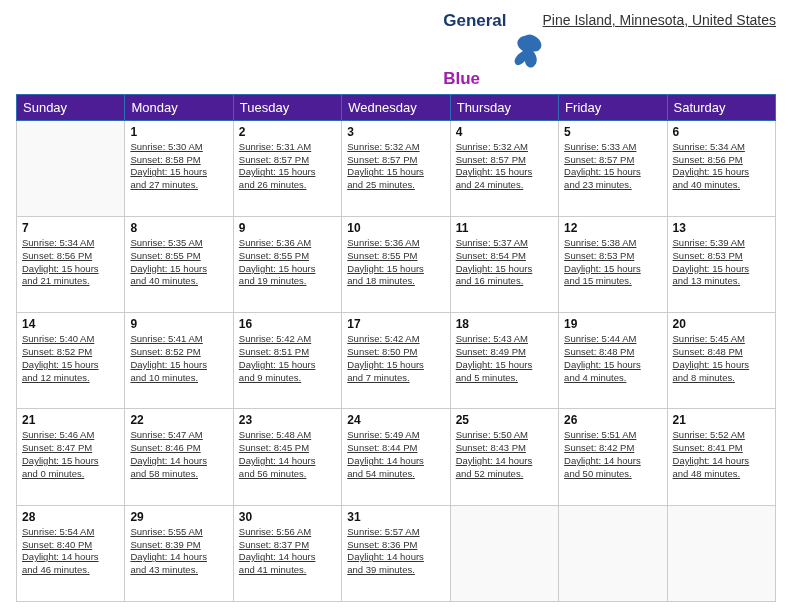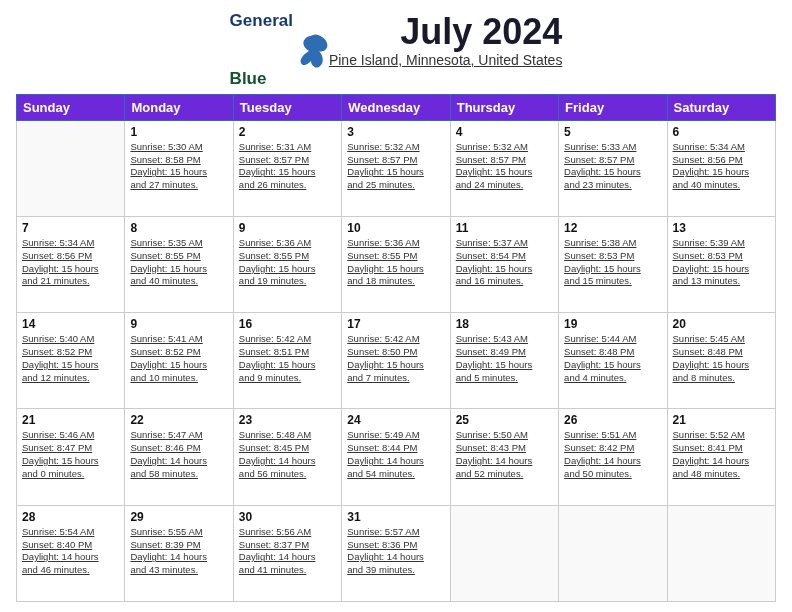--- a/index.html
+++ b/index.html
@@ -12,21 +12,21 @@
     }
     .page {
       width: 792px;
       height: 612px;
       padding: 12px 16px 10px 16px;
       display: flex;
       flex-direction: column;
     }
     .header {
       display: flex;
-      justify-content: center;
+      justify-content: flex-end;
       align-items: flex-start;
       margin-bottom: 6px;
     }
     .logo {
       display: flex;
       flex-direction: column;
       align-items: flex-start;
     }
     .logo-row {
       display: flex;
@@ -48,26 +48,26 @@
       text-decoration: underline;
     }
     .calendar {
       flex: 1;
       border: 1px solid #ccc;
       border-collapse: collapse;
       width: 100%;
       table-layout: fixed;
     }
     .calendar th {
-      background: #6d28d9;
+      background: #4c1d95;
       color: #fff;
       text-align: left;
       padding: 5px 6px;
       font-size: 13px;
-      font-weight: bold;
+      font-weight: normal;
       border: 1px solid #2e6db4;
     }
     .calendar td {
       border: 1px solid #ccc;
       vertical-align: top;
       padding: 4px 5px;
       font-size: 10px;
       color: #333;
       height: 88px;
     }
@@ -93,29 +93,28 @@
   </style>
 </head>
 <body>
 
 <div class="page">
   <div class="header">
     <div class="logo">
       <div class="logo-row">
         <div style="display:flex;flex-direction:column;line-height:1.05;">
           <span style="font-size:17px;font-weight:bold;color:#1a3a6e;">General</span>
-          <span style="font-size:17px;font-weight:bold;color:#14532d;margin-top:40px;">Blue</span>
+          <span style="font-size:17px;font-weight:bold;color:#a21caf;margin-top:40px;">Blue</span>
         </div>
         <svg width="32" height="40" viewBox="0 0 32 40" style="margin-left:2px;margin-top:2px;">
           <path d="M16 4 C20 2, 28 6, 30 12 C32 18, 26 22, 22 20 C26 24, 28 32, 22 36 C18 38, 14 34, 14 30 C10 34, 6 36, 4 32 C2 28, 8 22, 12 20 C8 18, 4 12, 8 8 C10 5, 14 5, 16 4Z" fill="#2e6db4"></path>
         </svg>
       </div>
     </div>
     <div class="title-area">
-      <div class="month-title">July 2024</div>
       <div class="subtitle">Pine Island, Minnesota, United States</div>
     </div>
   </div>
 
   <table class="calendar">
     <thead>
       <tr>
         <th>Sunday</th>
         <th>Monday</th>
         <th>Tuesday</th>

